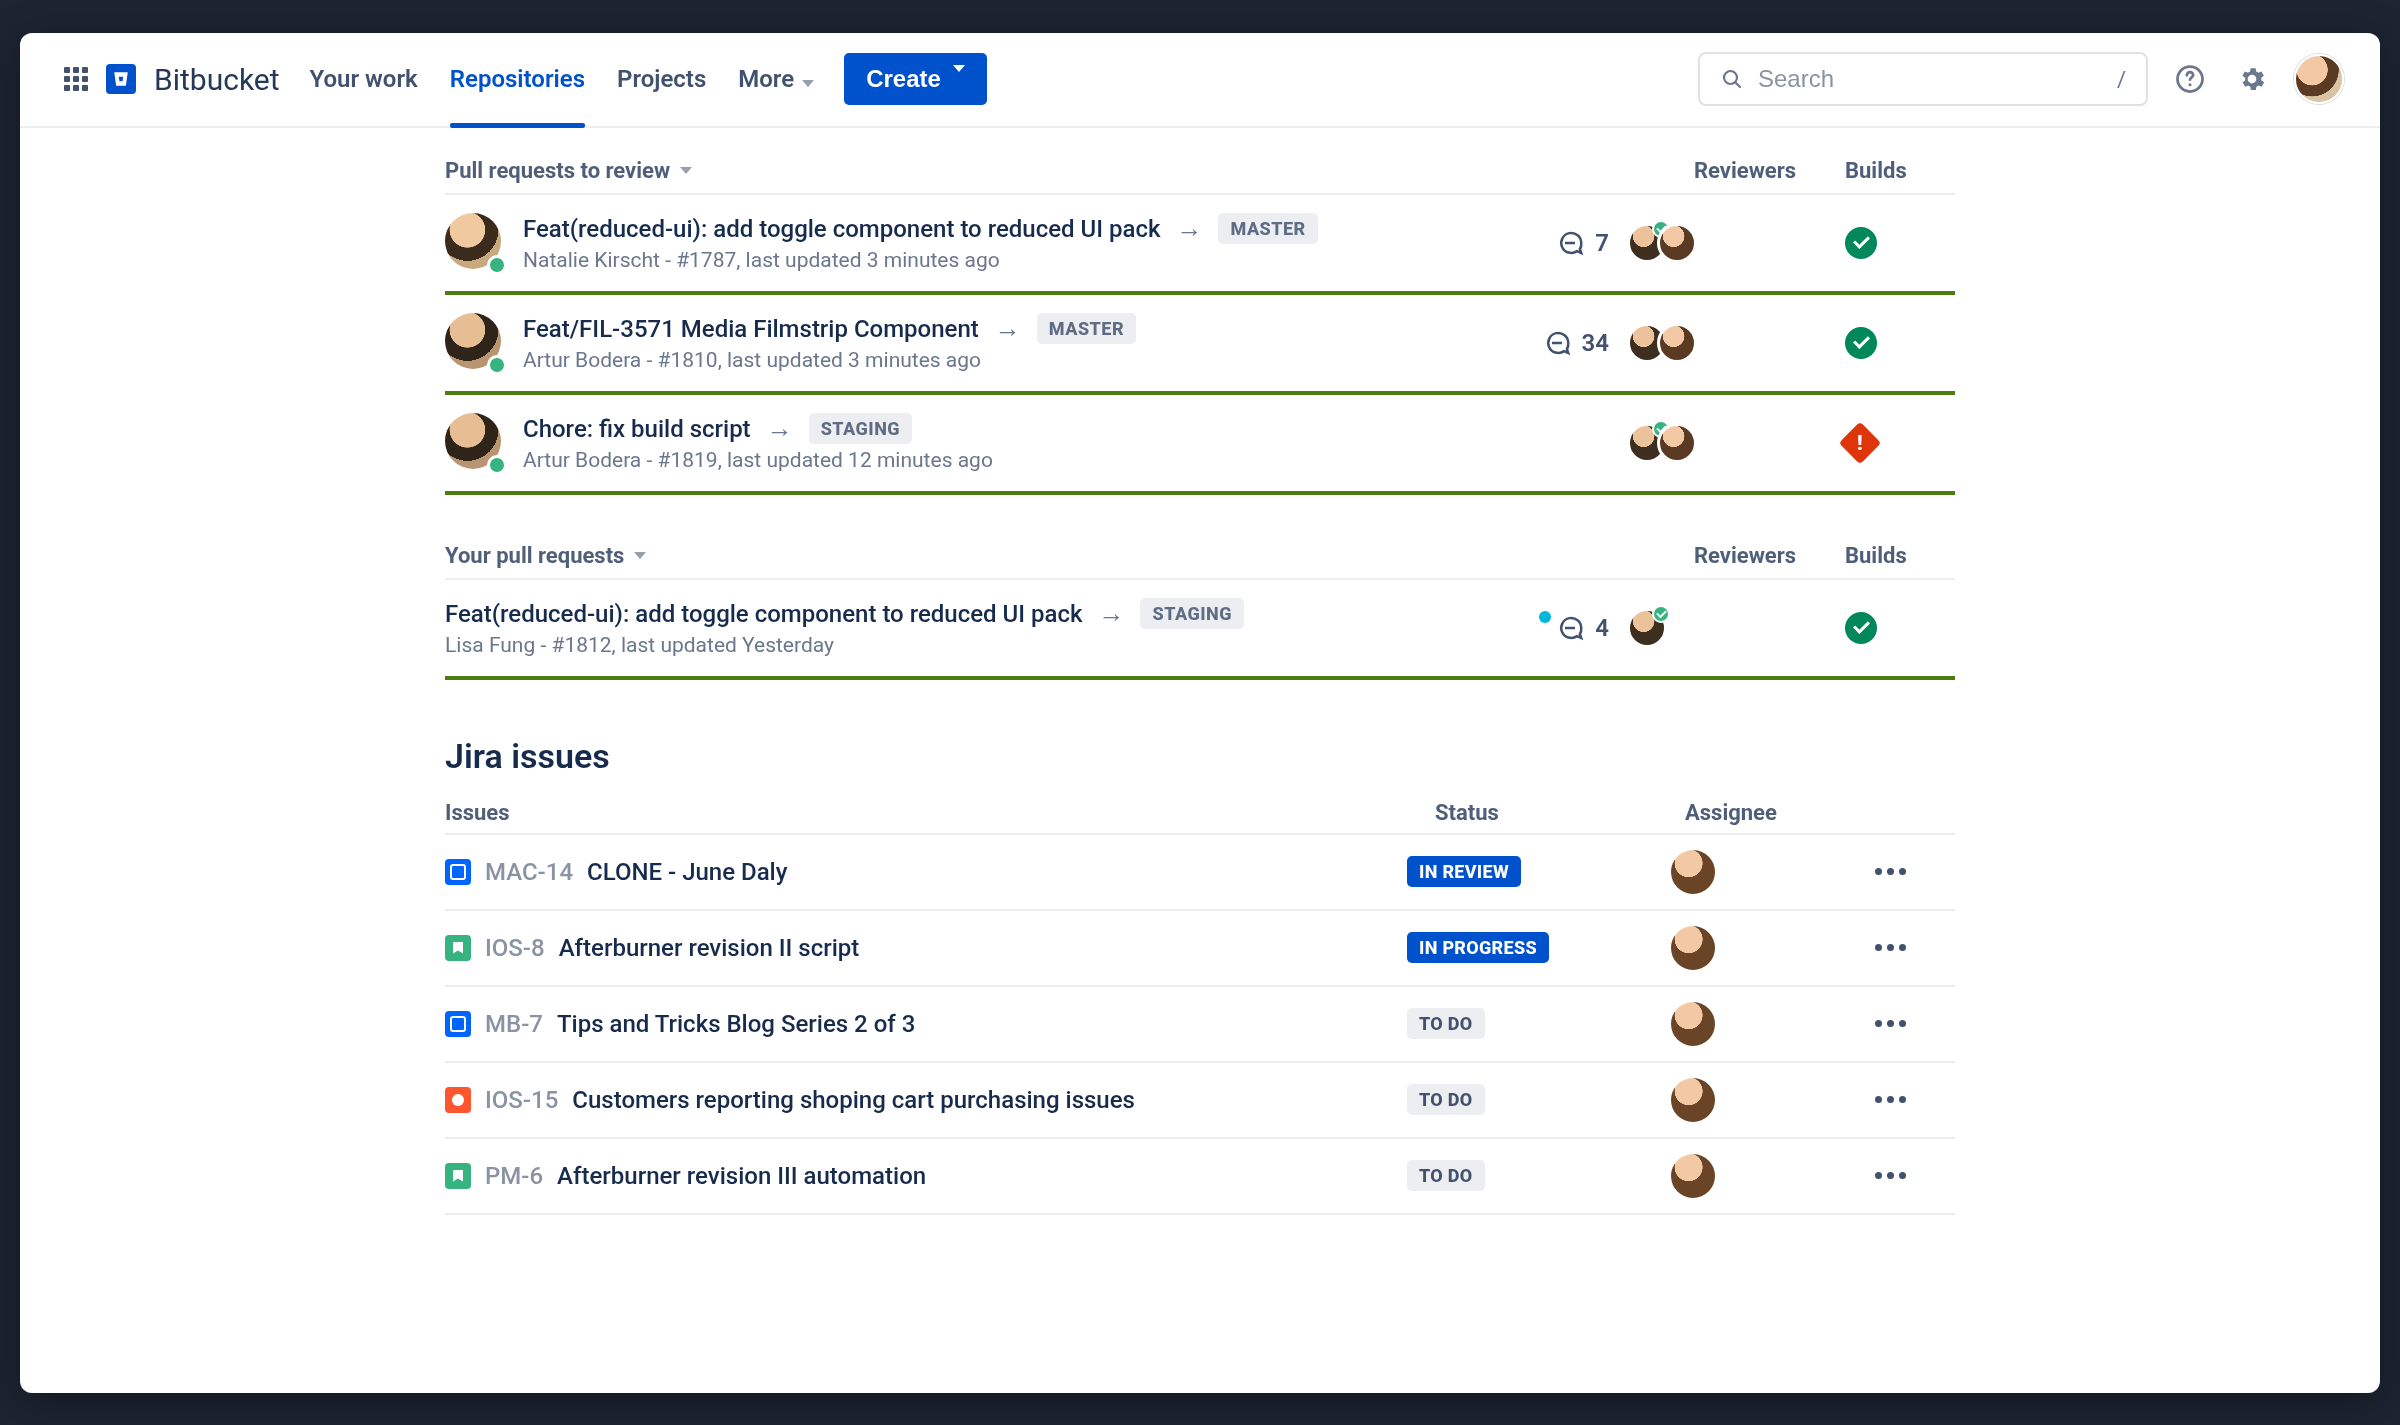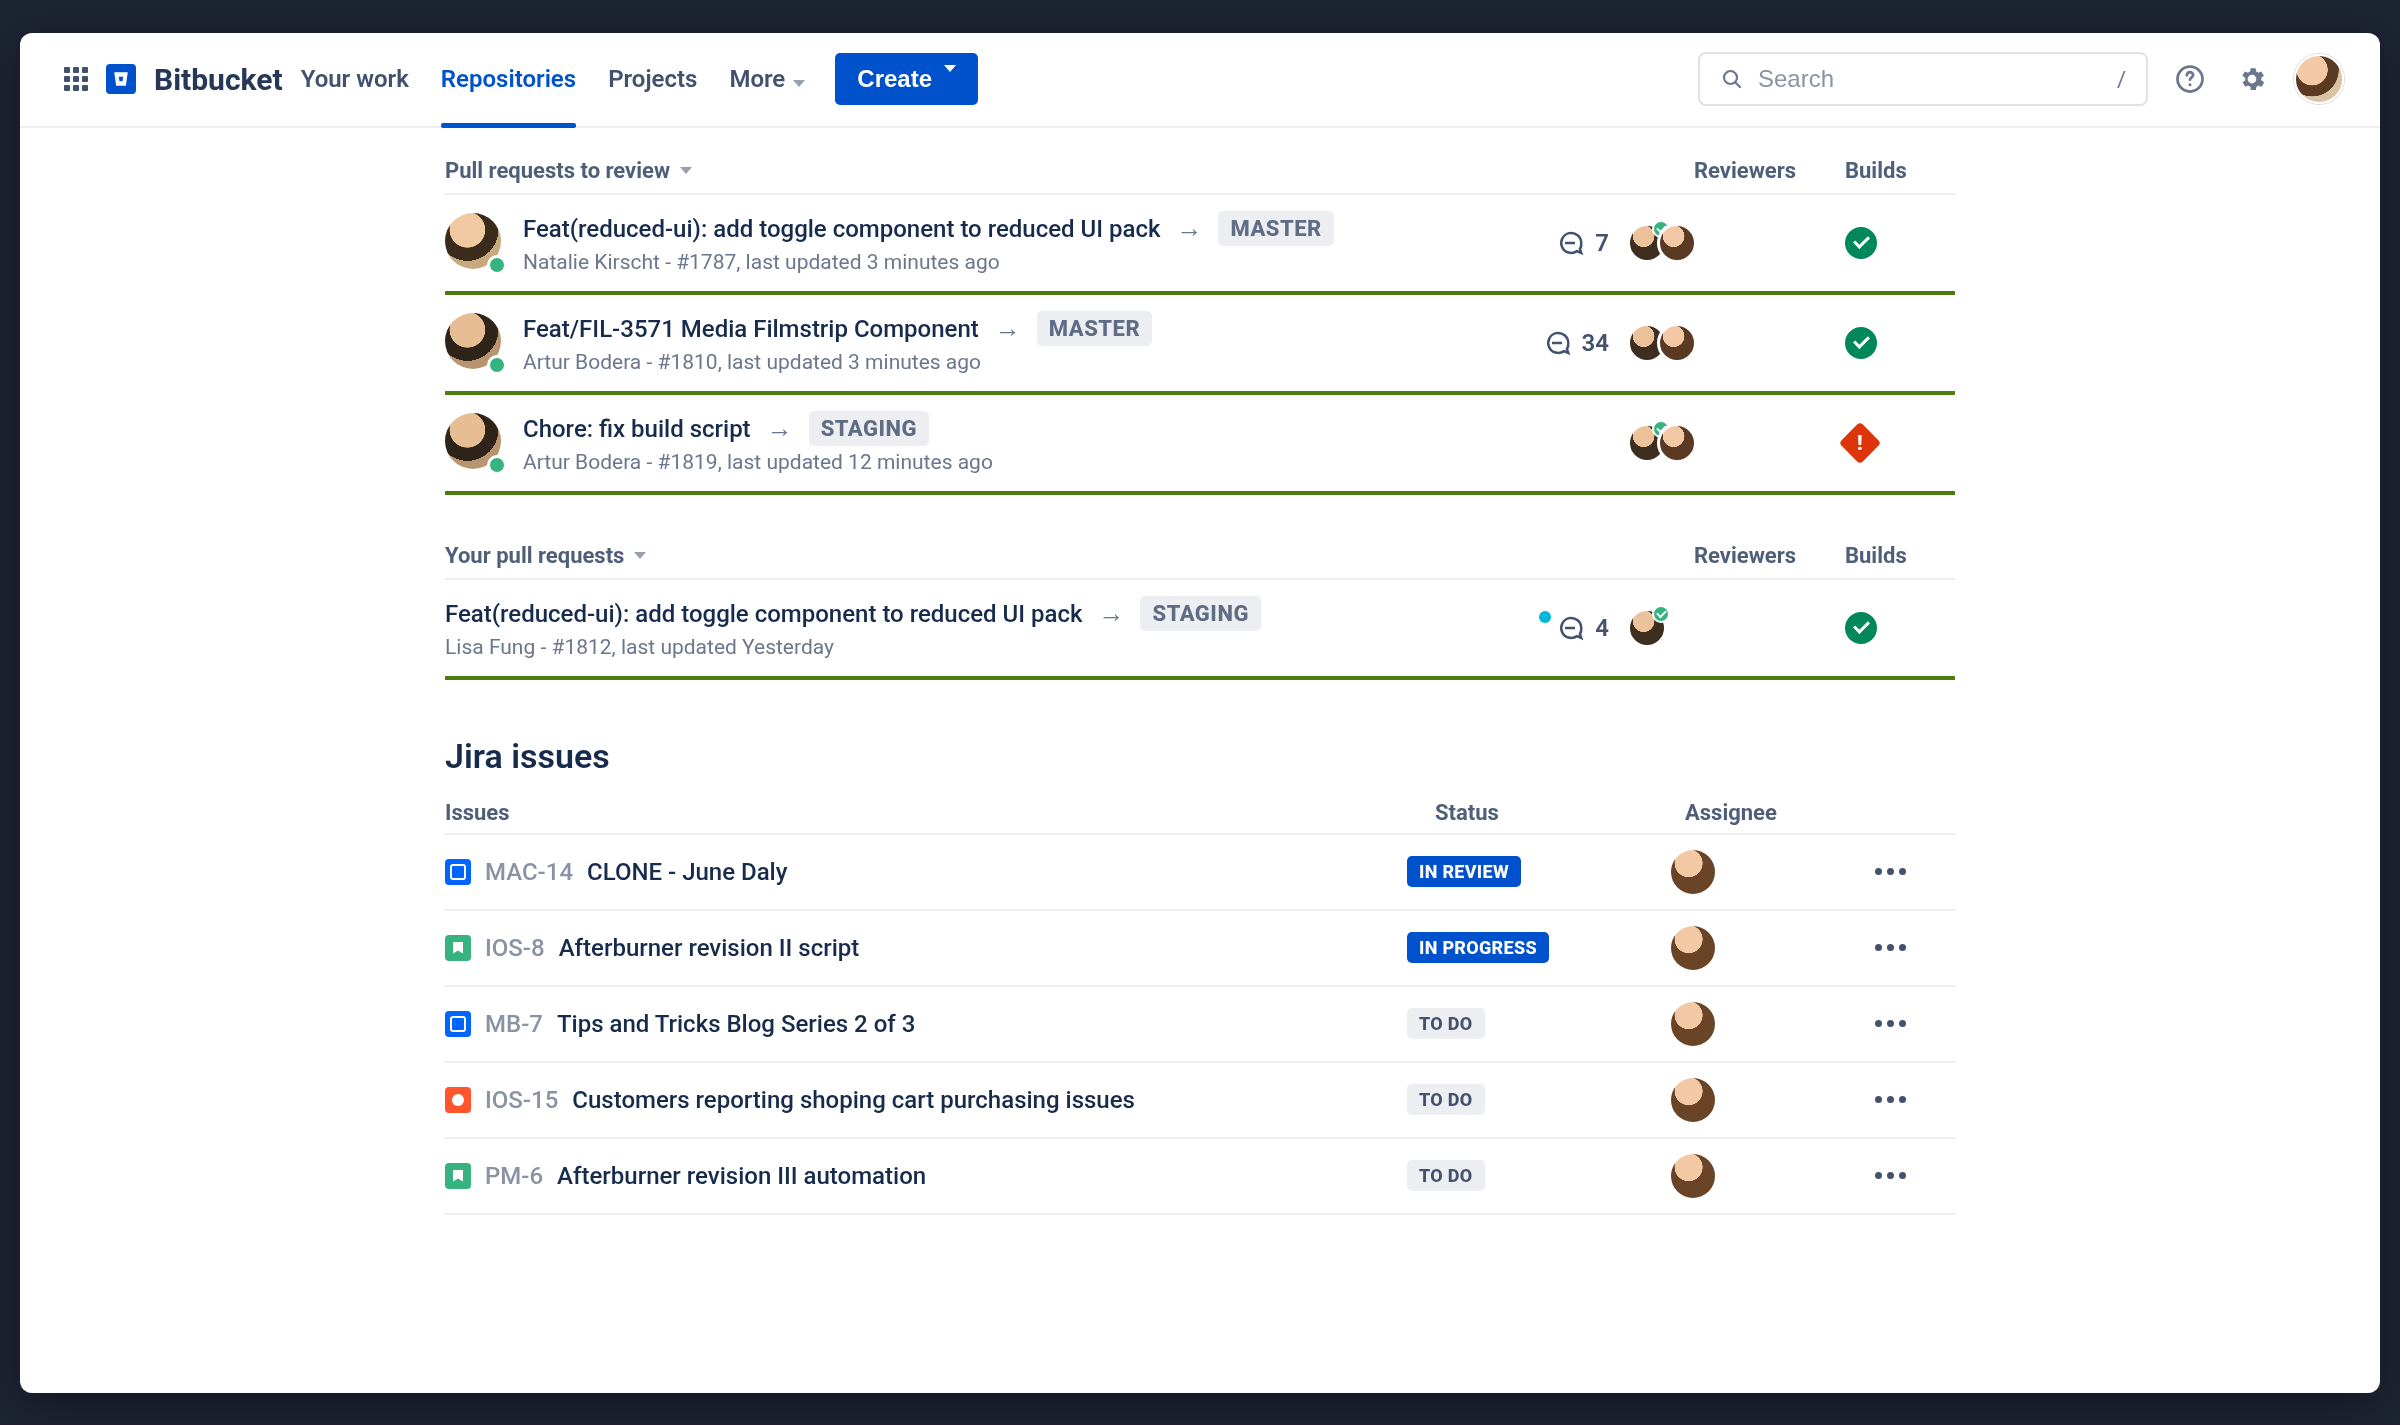--- a/index.html
+++ b/index.html
@@ -30,21 +30,21 @@
     padding: 0 36px 0 44px;
     gap: 18px;
   }
   .waffle {
     display: grid; grid-template-columns: repeat(3,6px); grid-template-rows: repeat(3,6px);
     gap: 3px; width: 24px; height: 24px; cursor:pointer;
   }
   .waffle span { background:#42526e; border-radius:1px; }
   .logo-badge { width:30px; height:30px; background:#0052cc; border-radius:4px; display:flex; align-items:center; justify-content:center; }
   .logo-badge svg { width:18px; height:18px; fill:#fff; }
-  .brand { font-size:30px; font-weight:700; color:#253858; }
+  .brand { font-size:30px; font-weight:400; color:#253858; margin-right:12px; }
   .nav { display:flex; align-items:stretch; gap:32px; height:100%; }
   .nav-item { display:flex; align-items:center; font-size:24px; font-weight:600; color:#42526e; cursor:pointer; position:relative; }
   .nav-item.active { color:#0052cc; }
   .nav-item.active::after { content:""; position:absolute; left:0; right:0; bottom:-2px; height:5px; background:#0052cc; border-radius:2px; }
   .nav-caret { margin-left:8px; }
   .caret-down { width:0; height:0; border-left:6px solid transparent; border-right:6px solid transparent; border-top:7px solid #97a0af; display:inline-block; }
   .create-btn {
     margin-left:12px; background:#0052cc; color:#fff; border:none; border-radius:5px;
     font-size:24px; font-weight:600; padding:12px 22px; display:flex; align-items:flex-start; gap:12px; cursor:pointer;
   }
@@ -72,21 +72,21 @@
   .pr-list { border-top:2px solid #eceef1; }
   .pr-row { display:flex; align-items:center; border-bottom:4px solid #4d7c0f; padding:16px 0 16px 0; gap:18px; min-height:100px; }
   .pr-avatar-wrap { position:relative; width:60px; height:60px; flex-shrink:0; }
   .pr-avatar { width:56px; height:56px; border-radius:50%; background:#deb887; overflow:hidden; }
   .pr-avatar.a1 { background: radial-gradient(circle at 40% 30%, #f1c9a0 0 34%, #3a2b1d 35% 60%, #c7a97d 60% 100%); }
   .pr-avatar.a2 { background: radial-gradient(circle at 40% 30%, #e7bd94 0 34%, #2e241a 35% 60%, #b89570 60% 100%); }
   .presence { position:absolute; right:-2px; bottom:-2px; width:20px; height:20px; background:#36b37e; border:3px solid #fff; border-radius:50%; }
   .pr-main { flex:1; min-width:0; }
   .pr-title-line { display:flex; align-items:center; gap:16px; font-size:24px; color:#172b4d; font-weight:500; }
   .arrow-right { color:#6b778c; font-size:26px; }
-  .branch-tag { background:#eceef1; color:#5e6c84; font-size:22px; font-weight:800; letter-spacing:.5px; padding:5px 12px; border-radius:5px; text-transform:uppercase; }
+  .branch-tag { background:#eceef1; color:#5e6c84; font-size:18px; font-weight:800; letter-spacing:.5px; padding:5px 12px; border-radius:5px; text-transform:uppercase; }
   .pr-meta { font-size:21px; color:#6b778c; margin-top:4px; }
   .pr-comments { display:flex; align-items:center; gap:10px; font-size:24px; font-weight:600; color:#42526e; width:110px; justify-content:flex-end; }
   .pr-comments svg { width:30px; height:30px; fill:none; stroke:#42526e; stroke-width:2; }
   .pr-comments .dot { width:12px; height:12px; background:#00b8d9; border-radius:50%; position:relative; top:-11px; left:6px; }
   .pr-reviewers { width:200px; display:flex; align-items:center; }
   .rv-stack { display:flex; }
   .rv { width:40px; height:40px; border-radius:50%; border:3px solid #fff; background:#c0a080; margin-left:-10px; position:relative; }
   .rv:first-child { margin-left:0; }
   .rv.r1 { background: radial-gradient(circle at 40% 30%, #ecc29a 0 34%, #3d2e20 35% 100%); }
   .rv.r2 { background: radial-gradient(circle at 40% 30%, #f3c9a5 0 34%, #5a3a22 35% 100%); }

